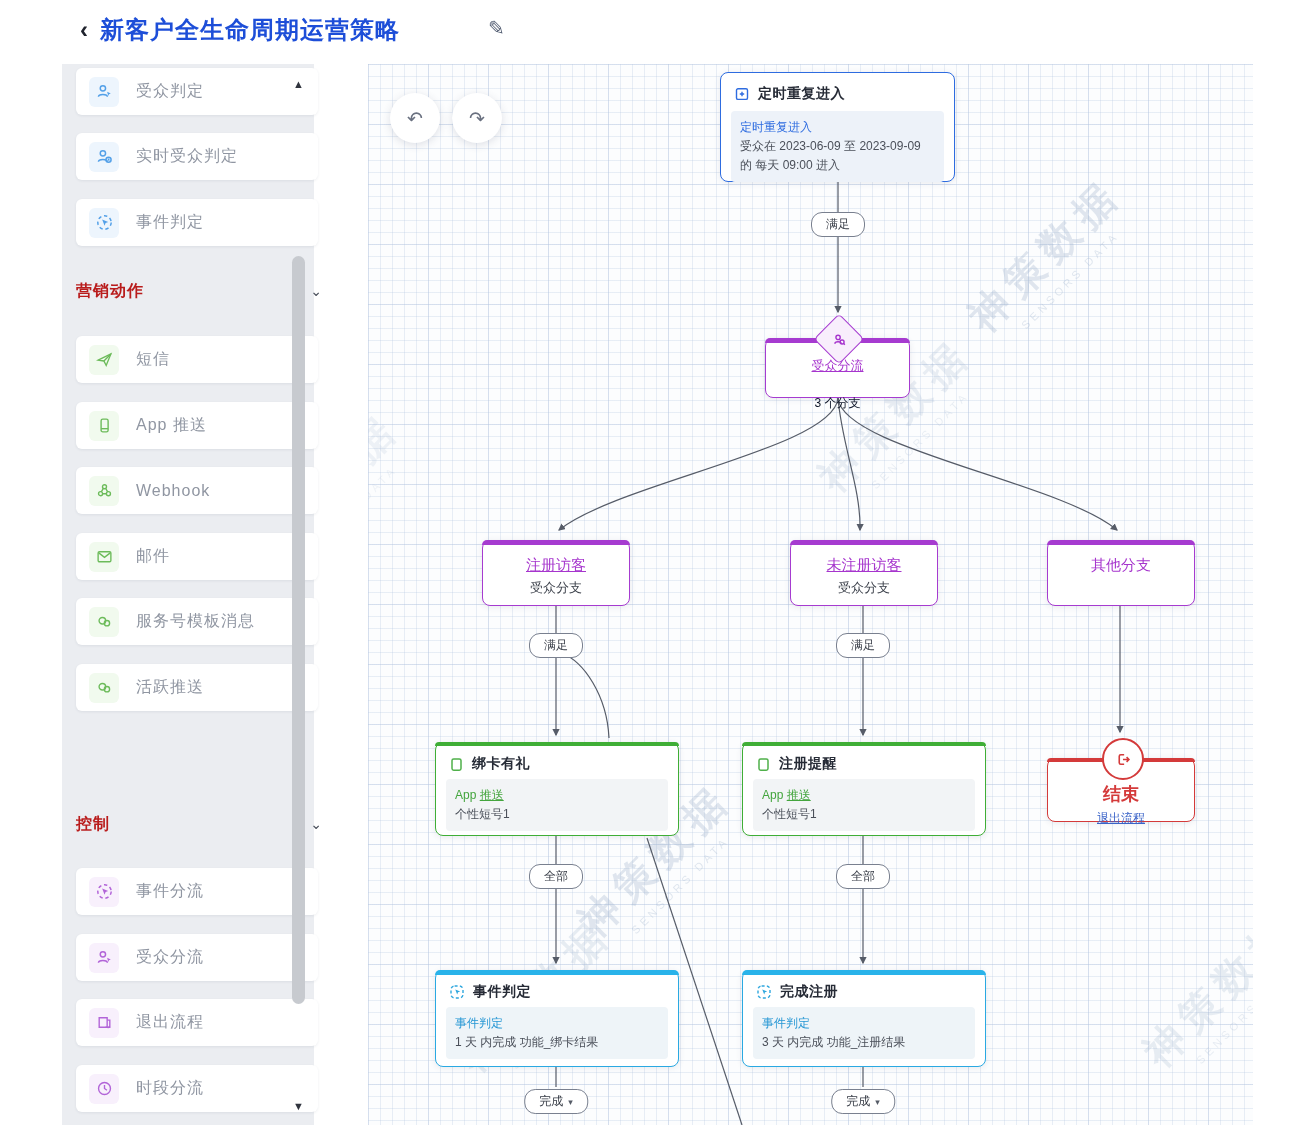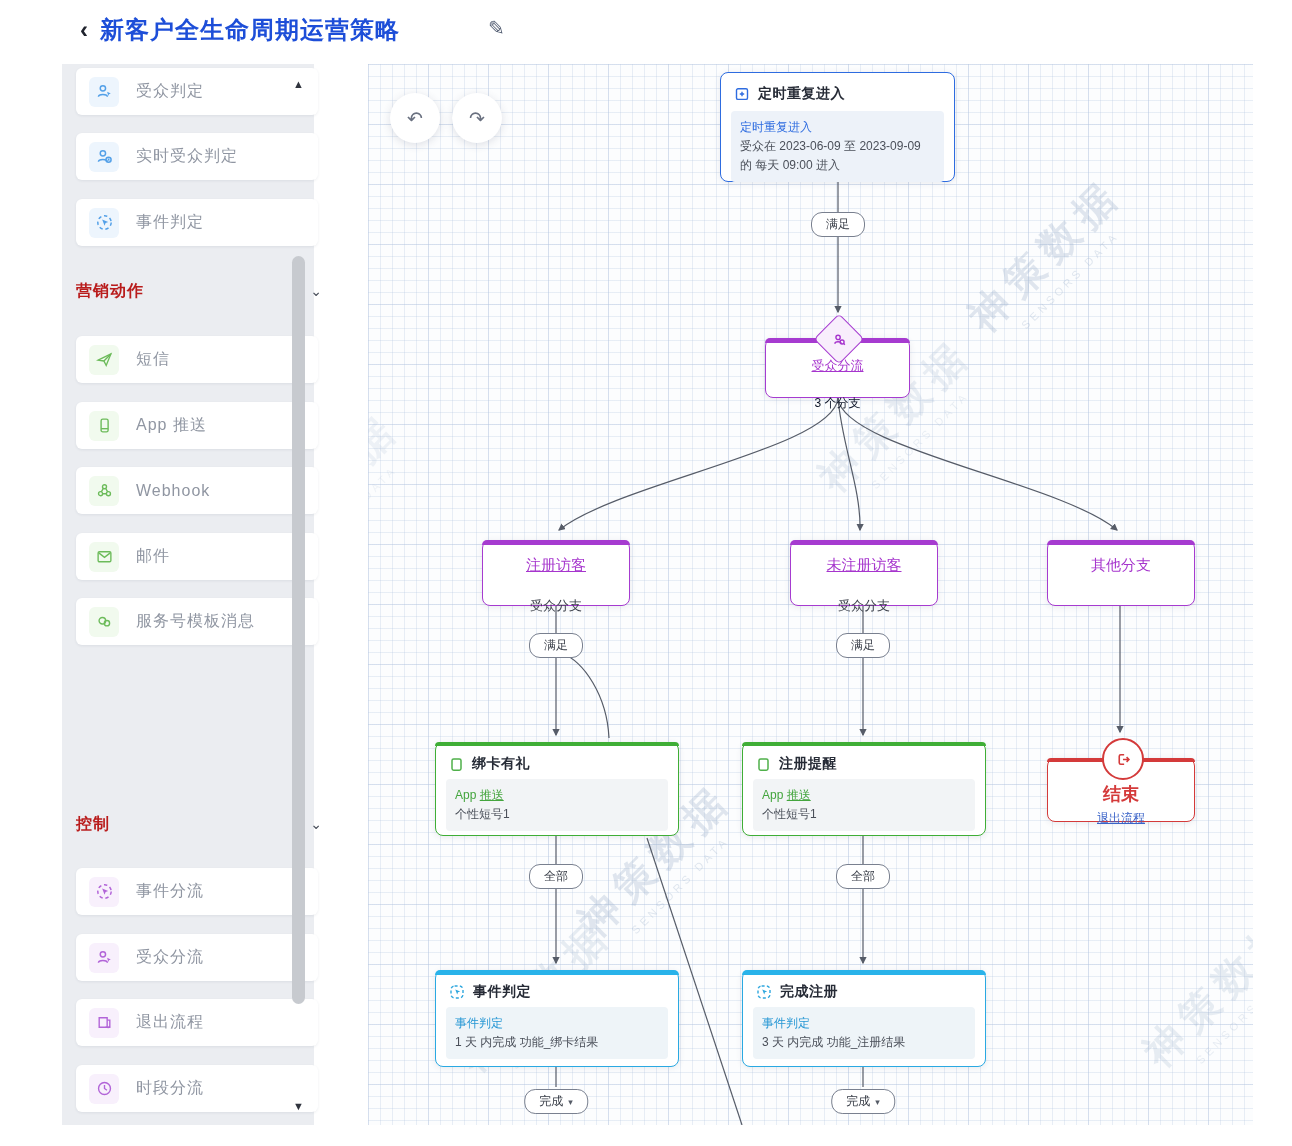--- a/index.html
+++ b/index.html
@@ -76,21 +76,21 @@
     position:absolute;left:50%;top:-18px;width:34px;height:34px;margin-left:-17px;background:#f8eefc;
     border:1.6px solid #a63bd0;border-radius:5px;transform:rotate(45deg);display:flex;align-items:center;justify-content:center;
   }
   .diamond .dico{transform:rotate(-45deg);color:#a635cd;display:flex}
   .n-split .l1{margin-top:18px;font-size:13px}
   .n-split .l2{margin-top:20px;font-size:12px;color:#0f172a}
 
   .n-branch{width:146px;height:64px;border:1.3px solid #a63bd0;text-align:center}
   .n-branch .bar{background:#a63bd0}
   .n-branch .l1{margin-top:15px;font-size:15px}
-  .n-branch .l2{margin-top:22px;font-size:13px;color:#3c414b}
+  .n-branch .l2{margin-top:4px;font-size:13px;color:#3c414b}
   .branch-name{color:#a635cd;text-decoration:underline;cursor:pointer}
   .branch-other{color:#a635cd;cursor:pointer}
 
   .n-push{width:242px;height:92px;border:1.4px solid #3fae36}
   .n-push .bar{background:#3fae36;height:4px}
   .n-push .nbody{background:#f2f4f6;margin-top:6px}
   .pico-green{color:#4fb04a}
   .pico-blue{color:#2fa7de}
 
   .n-end{left:679px;top:694px;width:146px;height:62px;border:1.3px solid #d43a3a;text-align:center}
@@ -207,20 +207,29 @@
   <div class="sb-item c-green" style="top:534px">
     <span class="sb-ico">
       <svg width="17" height="17" viewBox="0 0 16 16" fill="none" stroke="currentColor" stroke-width="1.3">
           <circle cx="6" cy="7.3" r="3.1"></circle>
           <circle cx="10.3" cy="9.6" r="2.5"></circle>
         </svg>
     </span>
     <span class="sb-label">服务号模板消息</span>
   </div>
 
+  <div class="sb-item c-green" style="top:600px">
+    <span class="sb-ico">
+      <svg width="17" height="17" viewBox="0 0 16 16" fill="none" stroke="currentColor" stroke-width="1.3">
+          <circle cx="6" cy="7.3" r="3.1"></circle>
+          <circle cx="10.3" cy="9.6" r="2.5"></circle>
+        </svg>
+    </span>
+    <span class="sb-label">活跃推送</span>
+  </div>
 
 
   <div class="sb-section" style="top:745px">
     <span class="t">控制</span>
     <span class="chev">⌄</span>
   </div>
 
   <div class="sb-item c-purple" style="top:804px">
     <span class="sb-ico">
       <svg width="17" height="17" viewBox="0 0 16 16" fill="none" stroke="currentColor" stroke-width="1.4">

